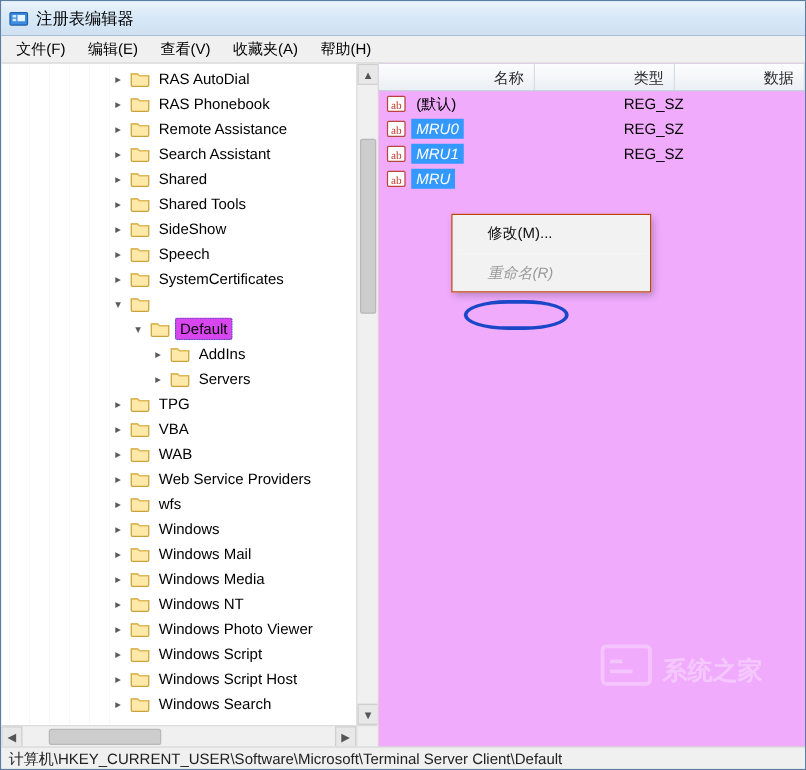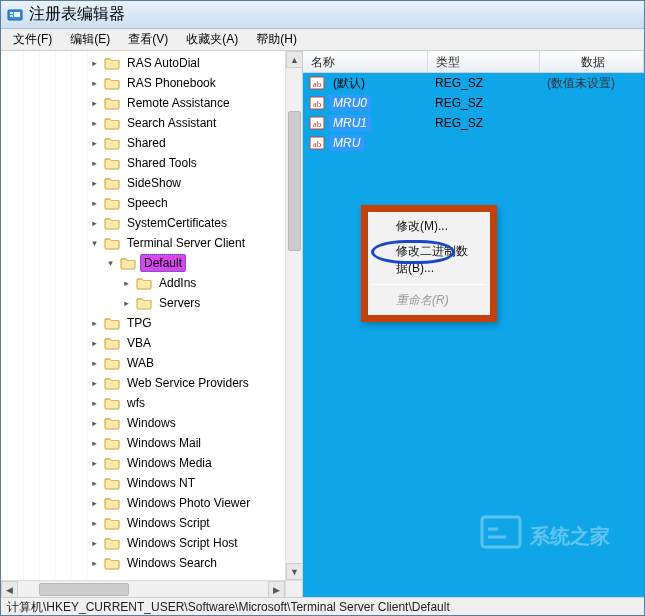--- a/index.html
+++ b/index.html
@@ -19,21 +19,21 @@
     border-bottom: 1px solid #a9bfd6;
     display: flex;
     align-items: center;
     padding: 0 6px;
     gap: 6px;
   }
   .title-icon {
     width: 16px; height: 16px;
     display: inline-block;
   }
-  .title-text { color: #000; font-size: 16px; }
+  .title-text { color: #000; font-size: 13px; }
   .menubar {
     height: 22px;
     background: #f0f0f0;
     border-bottom: 1px solid #d0d0d0;
     display: flex;
     align-items: center;
     padding: 0 4px;
     gap: 2px;
   }
   .menu-item {
@@ -99,21 +99,22 @@
     pointer-events: none;
     background:
       repeating-linear-gradient(to right, rgba(0,0,0,0.08) 0 1px, transparent 1px 16px);
     opacity: 0.4;
   }
   
   .list-panel {
     flex: 1;
     position: relative;
     overflow: hidden;
-    background: #0ea5e9;
+    background: #f0abfc;
+    text-align: right;
   }
   .list-header {
     display: flex;
     height: 22px;
     background: linear-gradient(to bottom, #fdfdfe, #ebeff4);
     border-bottom: 1px solid #c8d2dd;
   }
   .col-h {
     border-right: 1px solid #d5dde6;
     padding: 3px 8px;
@@ -143,24 +144,24 @@
   }
   .cell-name.sel .txt {
     background: #3399ff;
     color: #fff;
     font-style: italic;
   }
   
   .ctx {
     position: absolute;
     left: 360px;
-    top: 154px;
-    width: 136px;
+    top: 120px;
+    width: 160px;
     background: #f2f2f2;
-    border: 7px solid #c2410c;
+    border: 1px solid #c2410c;
     box-shadow: 2px 3px 6px rgba(0,0,0,0.25);
     padding: 2px;
     z-index: 50;
   }
   .ctx-item {
     padding: 4px 10px 4px 26px;
     color: #111;
   }
   .ctx-item.disabled { color: #9a9a9a; font-style: italic; }
   .ctx-sep {
@@ -374,21 +375,20 @@
             </div>
           </li>
           <li>
             <div class="row">
               <span class="indent" style="width: 80px;"></span>
               <span class="expander">▾</span>
               <span class="folder-icon"><svg viewBox="0 0 16 14" width="16" height="14">
     <path d="M1 3 h5 l1.5 1.5 H15 V12 a1 1 0 0 1 -1 1 H2 a1 1 0 0 1 -1 -1 Z" fill="#ffe9a8" stroke="#caa23a"></path>
     <path d="M1 3 h5 l1.5 1.5 H15" fill="none" stroke="#e0b95a"></path>
   </svg></span>
-              <span class="label">Terminal Server Client</span>
             </div>
           </li>
           <li>
             <div class="row">
               <span class="indent" style="width: 96px;"></span>
               <span class="expander">▾</span>
               <span class="folder-icon"><svg viewBox="0 0 16 14" width="16" height="14">
     <path d="M1 3 h5 l1.5 1.5 H15 V12 a1 1 0 0 1 -1 1 H2 a1 1 0 0 1 -1 -1 Z" fill="#ffe9a8" stroke="#caa23a"></path>
     <path d="M1 3 h5 l1.5 1.5 H15" fill="none" stroke="#e0b95a"></path>
   </svg></span>
@@ -586,21 +586,20 @@
           <div class="cell-name">
             <span class="val-icon">
               <svg viewBox="0 0 16 16" width="16" height="16">
     <rect x="1" y="2" width="14" height="12" rx="1" fill="#fff" stroke="#b8443a"></rect>
     <text x="8" y="12" text-anchor="middle" font-size="9" fill="#c23a2e" font-family="Tahoma">ab</text>
   </svg>
             </span>
             <span class="txt">(默认)</span>
           </div>
           <div class="cell-type">REG_SZ</div>
-          <div class="cell-data">(数值未设置)</div>
         </div>
         <div class="list-row">
           <div class="cell-name sel">
             <span class="val-icon">
               <svg viewBox="0 0 16 16" width="16" height="16">
     <rect x="1" y="2" width="14" height="12" rx="1" fill="#fff" stroke="#b8443a"></rect>
     <text x="8" y="12" text-anchor="middle" font-size="9" fill="#c23a2e" font-family="Tahoma">ab</text>
   </svg>
             </span>
             <span class="txt">MRU0</span>
@@ -632,21 +631,20 @@
             <span class="txt">MRU</span>
           </div>
           <div class="cell-type"></div>
           <div class="cell-data"></div>
         </div>
       </div>
   </div>
 
   <div class="ctx">
     <div class="ctx-item">修改(M)...</div>
-    <div class="ctx-item">修改二进制数据(B)...</div>
     <div class="ctx-sep"></div>
     <div class="ctx-item disabled">重命名(R)</div>
   </div>
   <div class="delete-highlight"></div>
 
   <svg class="watermark" viewBox="0 0 160 70">
     <g fill="none" stroke="#ffffff" stroke-width="3" opacity="0.9">
       <rect x="8" y="18" width="38" height="30" rx="3"></rect>
       <path d="M14 30 h10 M14 38 h18"></path>
     </g>

